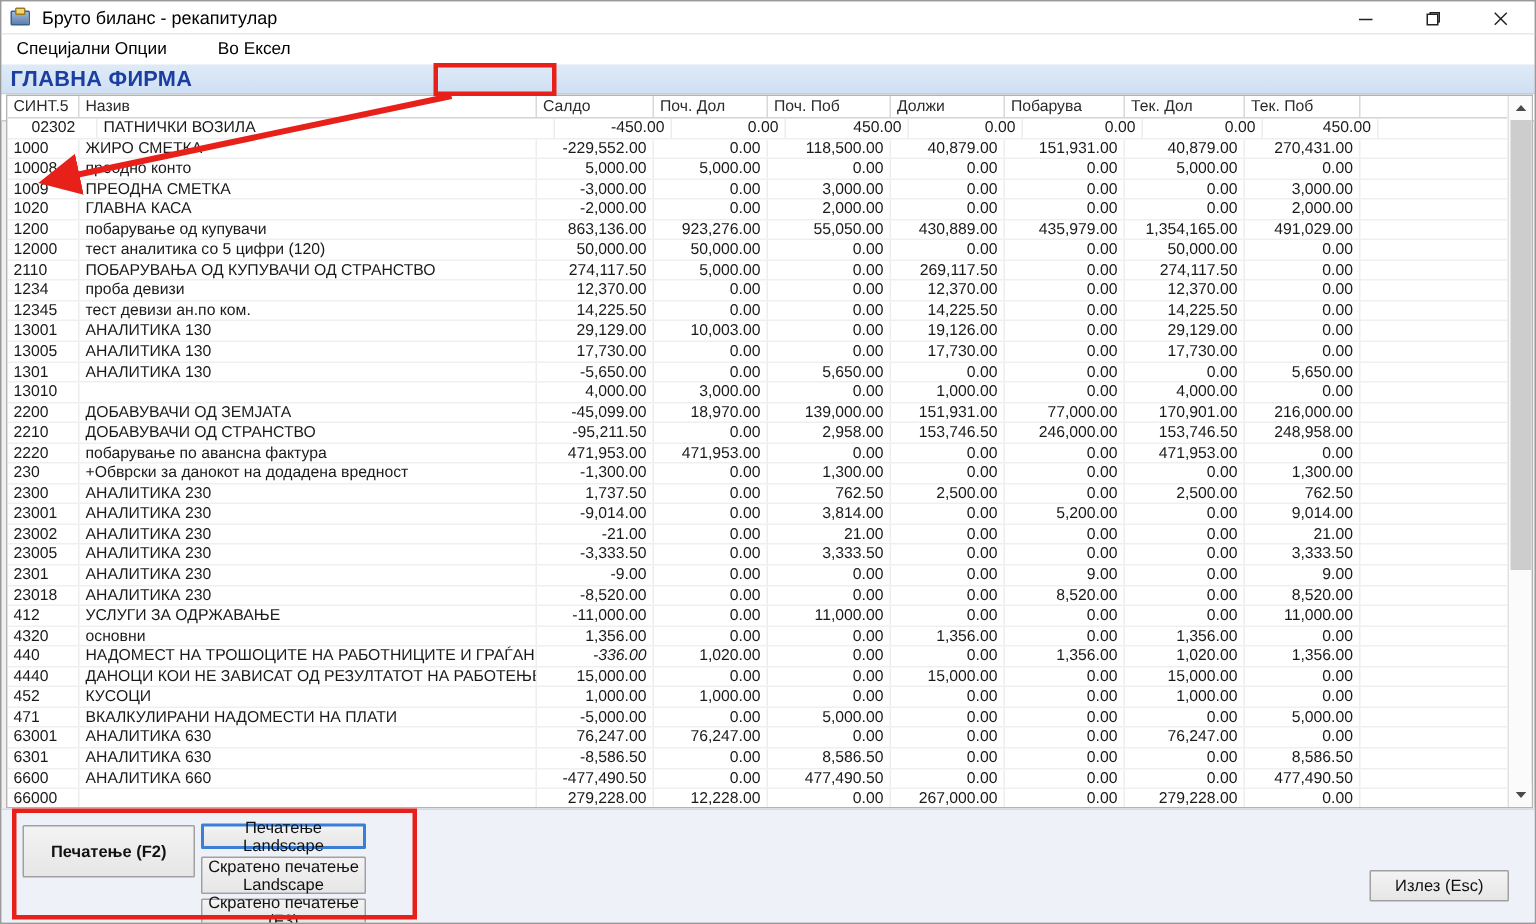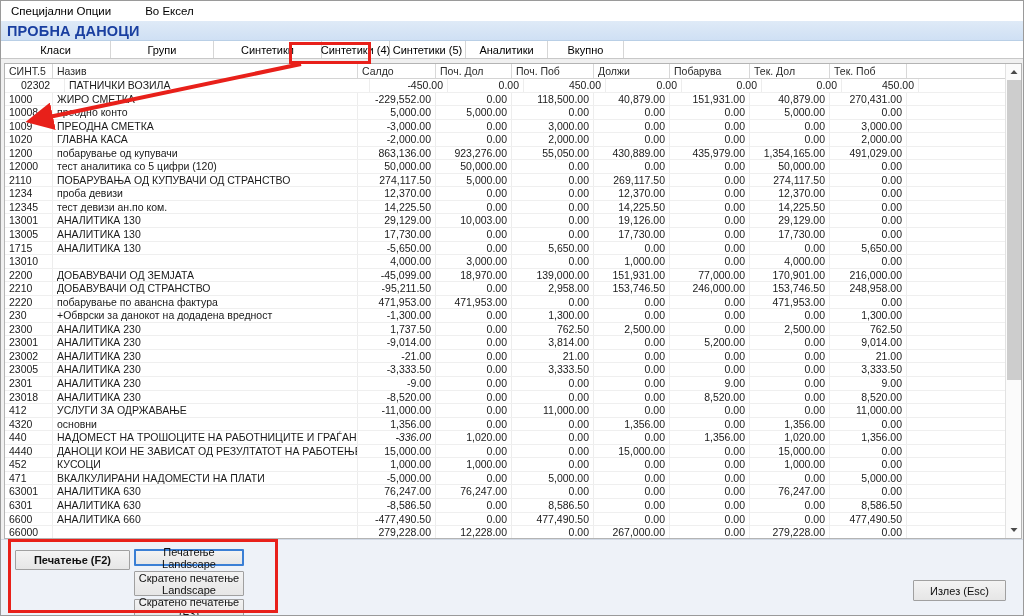--- a/index.html
+++ b/index.html
@@ -222,32 +222,58 @@
     border: 3px solid #e8201a;
     background: transparent;
   }
   .ann-arrow svg { display: block; overflow: visible; }
 </style>
 </head>
 <body>
 
 <div id="app">
 
+  <div class="titlebar">
+    <div class="app-icon">
+      <div class="g1"></div>
+        <div class="g2"></div>
+    </div>
+    <div class="title-text">Бруто биланс - рекапитулар</div>
+    <div class="wincontrols">
+      <div class="wc">
+        <svg width="11" height="11" viewBox="0 0 11 11">
+            <line x1="1" y1="6" x2="10" y2="6" stroke="#222" stroke-width="1"></line>
+          </svg>
+      </div>
+      <div class="wc">
+        <svg width="11" height="11" viewBox="0 0 11 11">
+            <rect x="1.5" y="2.5" width="7" height="7" fill="none" stroke="#222" stroke-width="1"></rect>
+            <path d="M3.5 2.5 V1.5 H9.5 V7.5 H8.5" fill="none" stroke="#222" stroke-width="1"></path>
+          </svg>
+      </div>
+      <div class="wc">
+        <svg width="11" height="11" viewBox="0 0 11 11">
+            <line x1="1.5" y1="1.5" x2="9.5" y2="9.5" stroke="#222" stroke-width="1"></line>
+            <line x1="9.5" y1="1.5" x2="1.5" y2="9.5" stroke="#222" stroke-width="1"></line>
+          </svg>
+      </div>
+    </div>
+  </div>
 
   <div class="menubar">
     <div class="menu-item">
       <span>Специјални Опции</span>
     </div>
     <div class="menu-item">
       <span>Во Ексел</span>
     </div>
   </div>
 
   <div class="banner">
-    <div class="banner-text">ПРОБНА ДАНОЦИ</div>
+    <div class="banner-text">ГЛАВНА ФИРМА</div>
   </div>
 
   <div class="tabstrip" id="tabstrip">
       <div class="tab" style="width: 110px;">
         <span>Класи</span>
       </div>
       <div class="tab" style="width: 103px;">
         <span>Групи</span>
       </div>
       <div class="tab" style="width: 108px;">
@@ -407,21 +433,21 @@
             <div class="cell txt" style="width: 305px; flex: 0 0 305px;">АНАЛИТИКА 130</div>
             <div class="cell num" style="width: 78px; flex: 0 0 78px;">17,730.00</div>
             <div class="cell num" style="width: 76px; flex: 0 0 76px;">0.00</div>
             <div class="cell num" style="width: 82px; flex: 0 0 82px;">0.00</div>
             <div class="cell num" style="width: 76px; flex: 0 0 76px;">17,730.00</div>
             <div class="cell num" style="width: 80px; flex: 0 0 80px;">0.00</div>
             <div class="cell num" style="width: 80px; flex: 0 0 80px;">17,730.00</div>
             <div class="cell num" style="width: 77px; flex: 0 0 77px;">0.00</div>
           </div>
           <div class="row">
-            <div class="cell txt" style="width: 48px; flex: 0 0 48px;">1715</div>
+            <div class="cell txt" style="width: 48px; flex: 0 0 48px;">1301</div>
             <div class="cell txt" style="width: 305px; flex: 0 0 305px;">АНАЛИТИКА 130</div>
             <div class="cell num" style="width: 78px; flex: 0 0 78px;">-5,650.00</div>
             <div class="cell num" style="width: 76px; flex: 0 0 76px;">0.00</div>
             <div class="cell num" style="width: 82px; flex: 0 0 82px;">5,650.00</div>
             <div class="cell num" style="width: 76px; flex: 0 0 76px;">0.00</div>
             <div class="cell num" style="width: 80px; flex: 0 0 80px;">0.00</div>
             <div class="cell num" style="width: 80px; flex: 0 0 80px;">0.00</div>
             <div class="cell num" style="width: 77px; flex: 0 0 77px;">5,650.00</div>
           </div>
           <div class="row">
@@ -666,21 +692,21 @@
       <div class="sb-thumb" style="top:16px;height:300px;"></div>
       <div class="sb-arrow down">
         <svg width="8" height="6" viewBox="0 0 8 6">
             <path d="M4 5 L0.5 1 L7.5 1 Z" fill="#4a4a4a"></path>
           </svg>
       </div>
     </div>
   </div>
 
   <div class="footer">
-    <div class="btn bold" style="left:14px; top:10px; width:115px; height:20px;">Печатење (F2)</div>
+    <div class="btn bold" style="left:14px; top:10px; width:115px; height:35px;">Печатење (F2)</div>
     <div class="btn focus" style="left:133px; top:9px; width:110px; height:17px;">Печатење Landscape</div>
     <div class="btn" style="left:133px; top:31px; width:110px; height:25px;">Скратено печатење Landscape</div>
     <div class="btn" style="left:133px; top:59px; width:110px; height:17px;">Скратено печатење (F3)</div>
     <div class="btn" style="left:912px; top:40px; width:93px; height:21px;">Излез (Esc)</div>
   </div>
 
   <div class="ann ann-box" style="left:288px; top:41px; width:82px; height:22px;"></div>
   <div class="ann ann-box" style="left:7px; top:538px; width:270px; height:74px;"></div>
   <div class="ann ann-arrow" style="left:0px; top:55px; width:360px; height:80px;">
     <svg width="360" height="80" viewBox="0 0 360 80">

